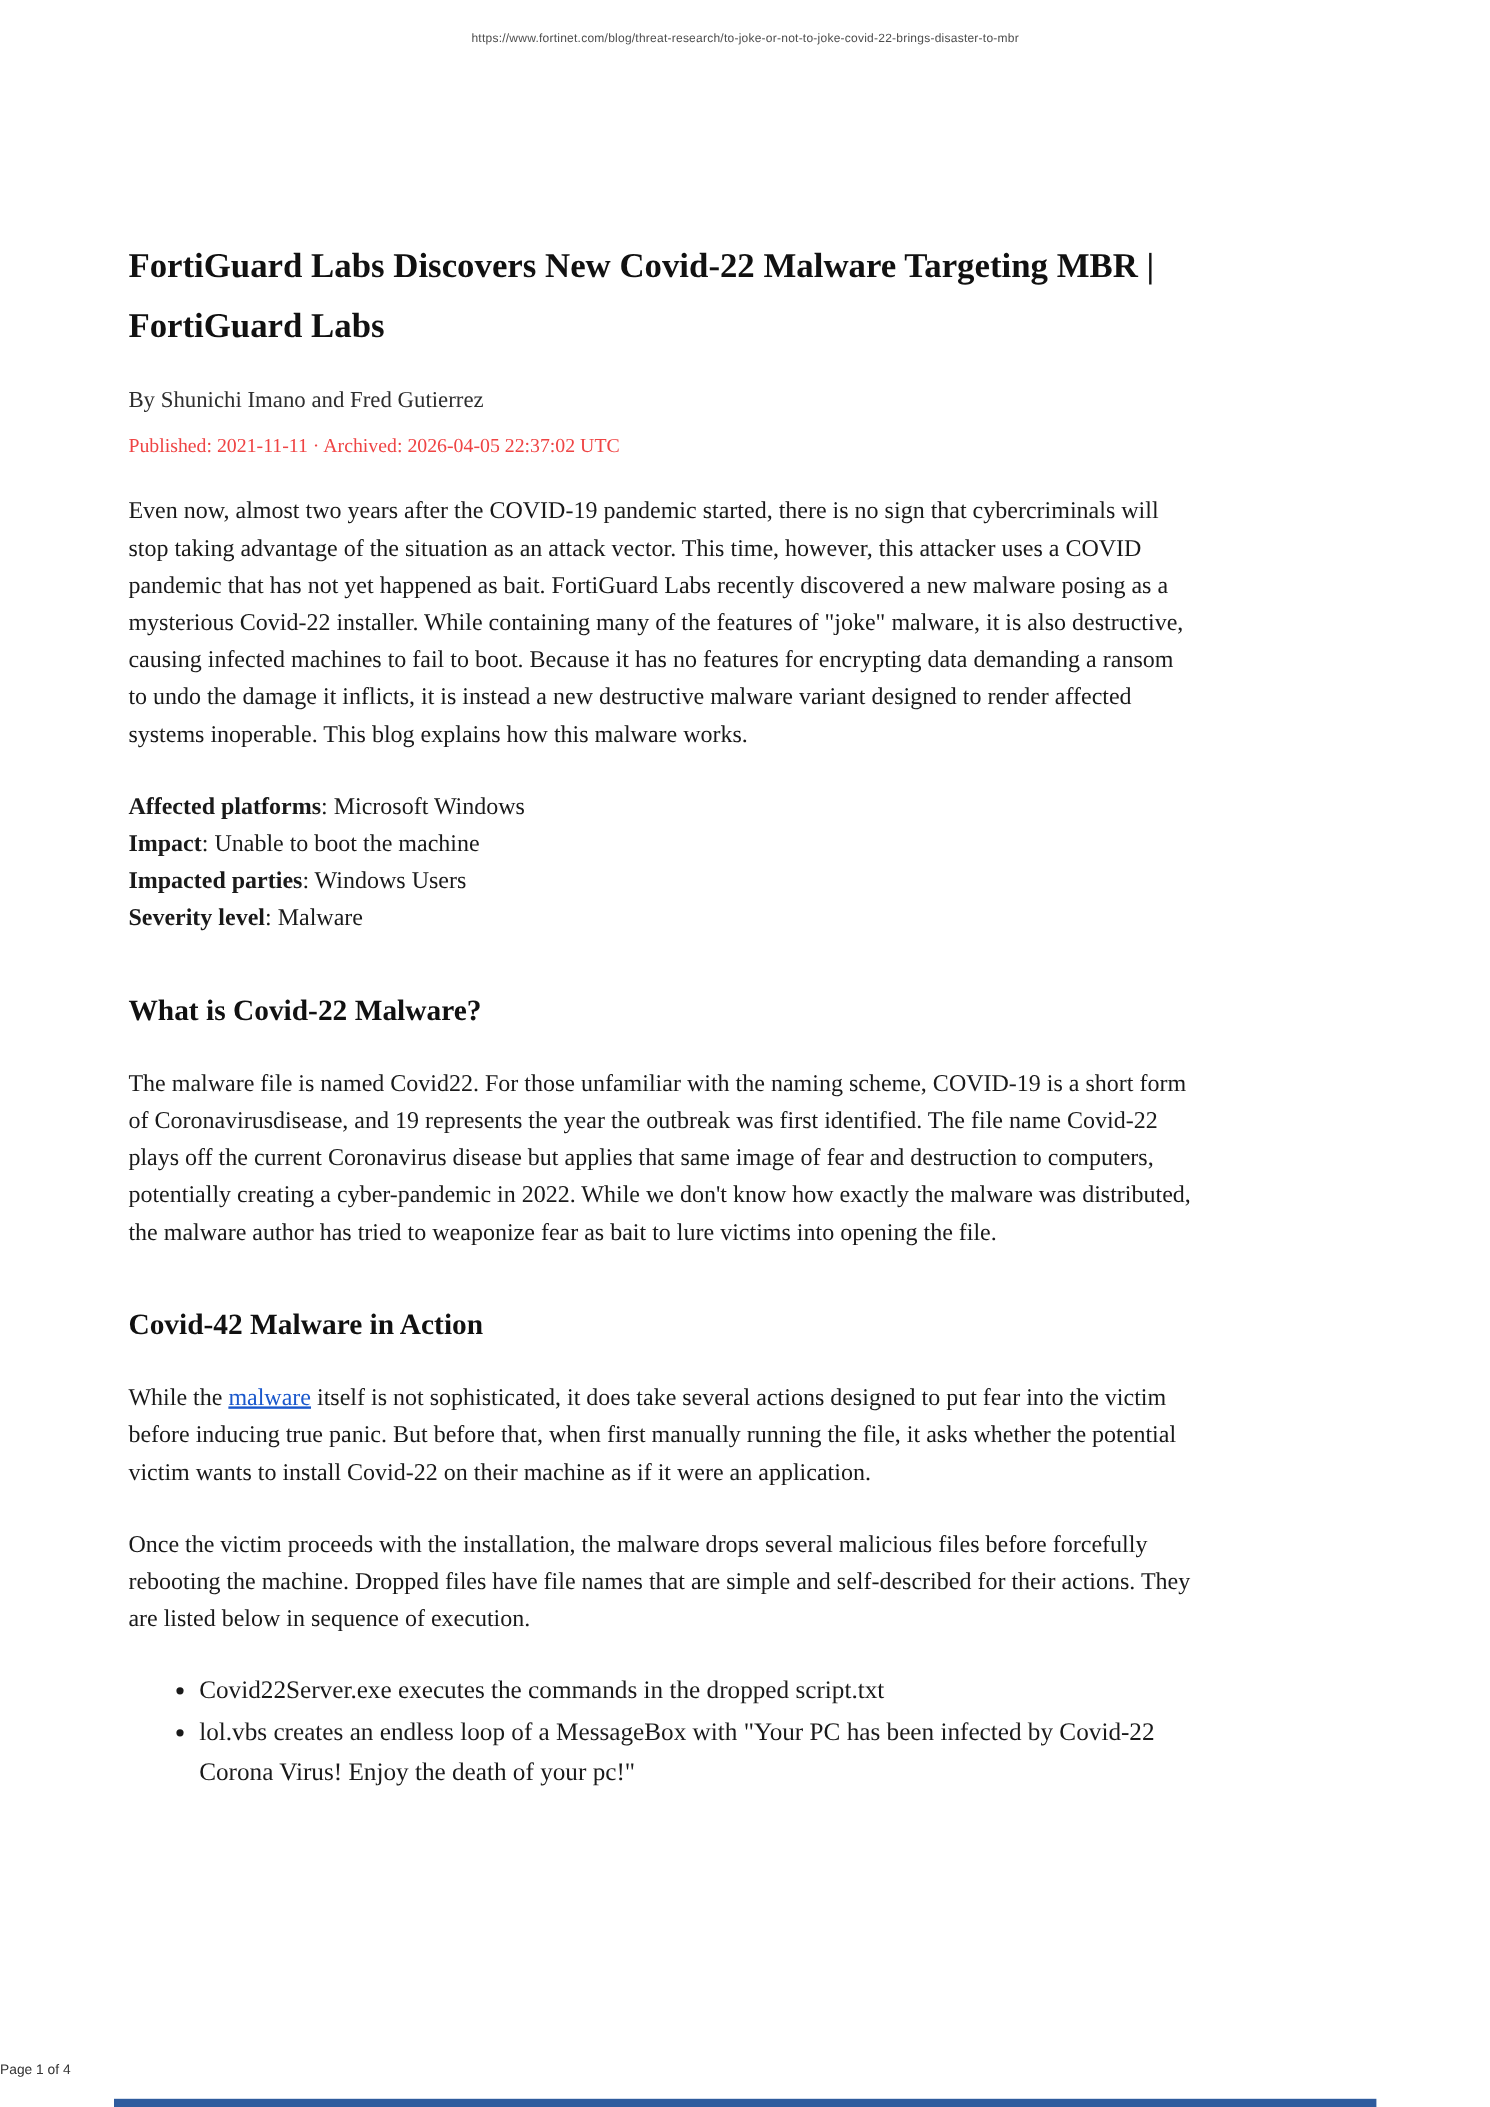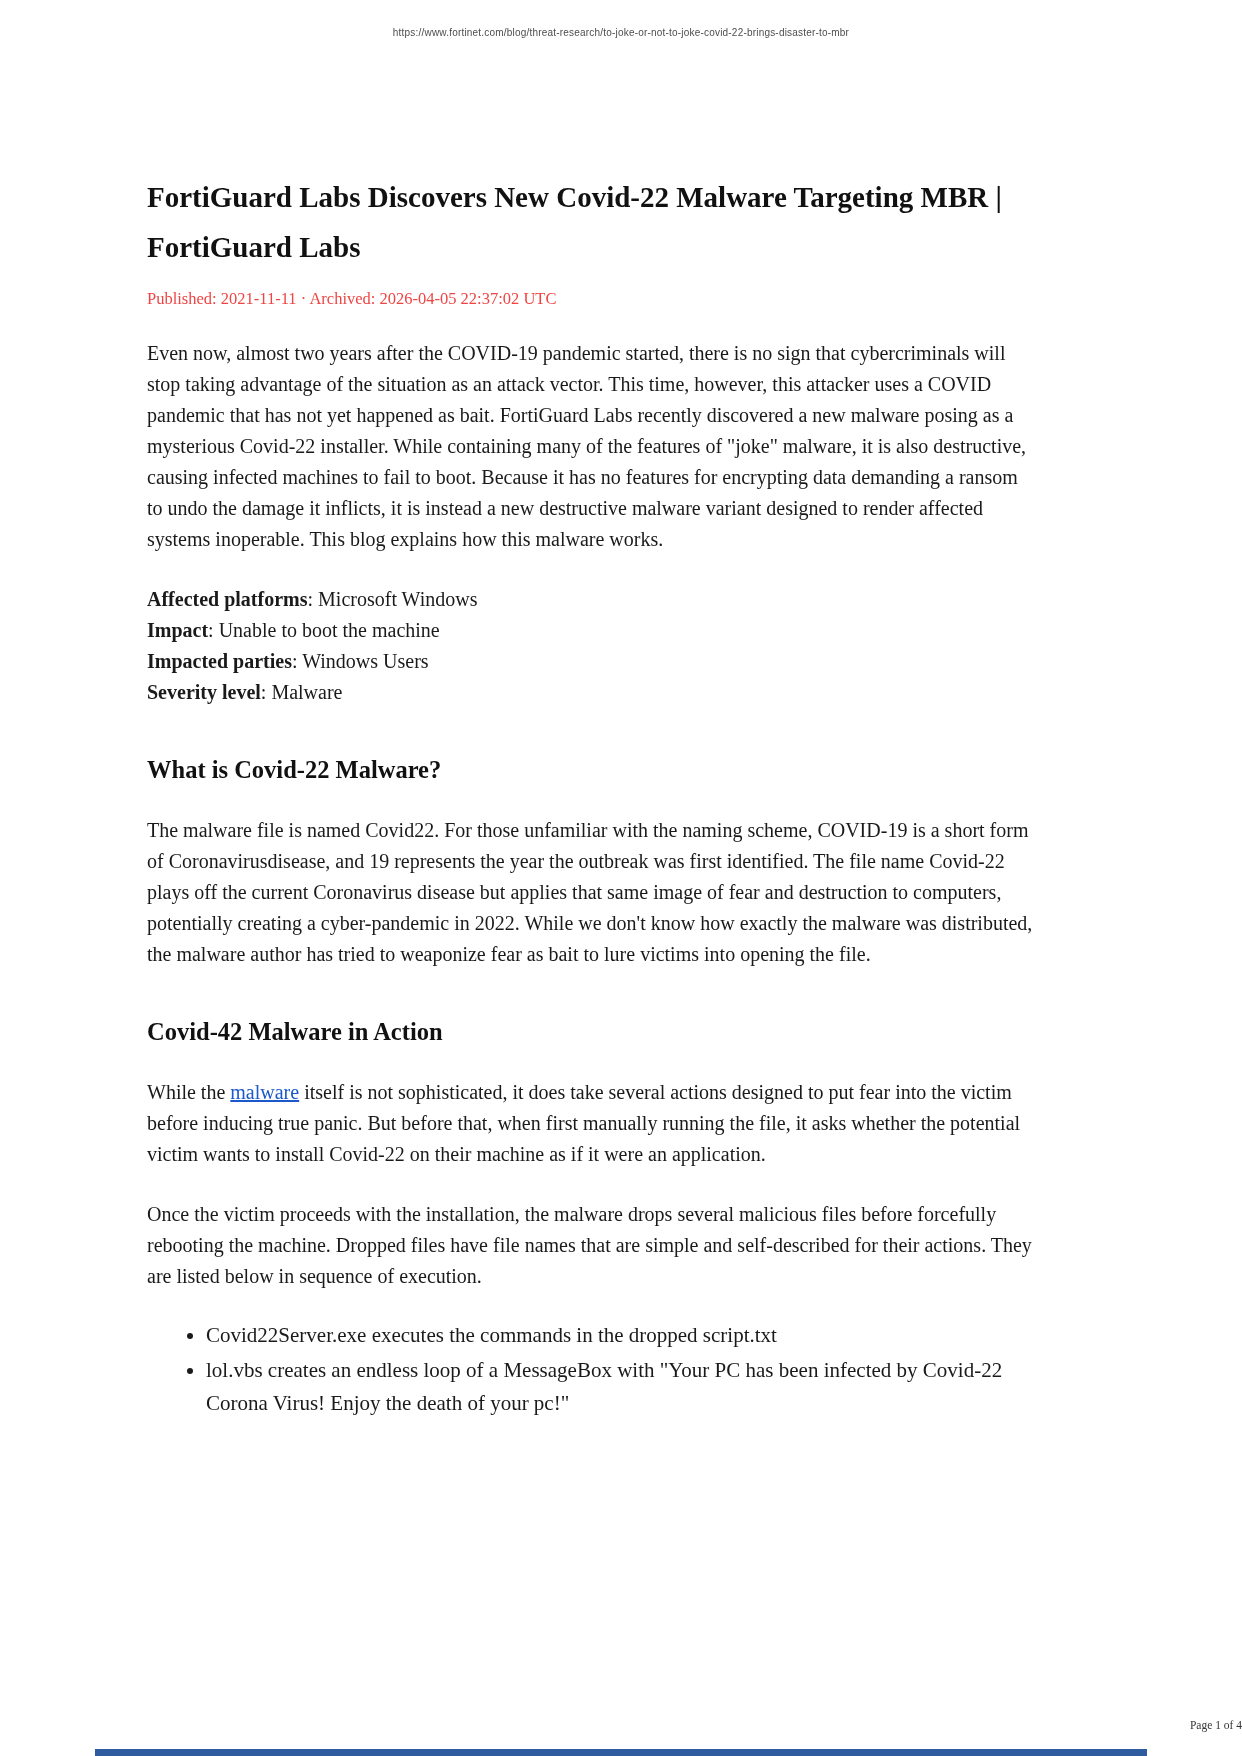--- a/index.html
+++ b/index.html
@@ -19,23 +19,22 @@
     width: 100%;
     text-align: center;
     font-family: "Liberation Sans", sans-serif;
     font-size: 10px;
     color: #4d4d4d;
     letter-spacing: 0.2px;
   }
   .content {
     position: absolute;
     left: 107px;
-    top: 172px;
+    top: 197px;
     width: 890px;
-    margin-left: 40px;
   }
   h1.title {
     font-size: 29px;
     line-height: 50px;
     font-weight: bold;
     color: #111111;
     margin: 0;
     max-width: 872px;
   }
   .byline { font-size: 19px; color: #2e2e2e; margin: 26px 0 0; }
@@ -65,42 +64,43 @@
     padding: 0 0 0 59px;
     font-size: 21px;
     line-height: 33px;
   }
   ul.exec-list li { margin: 0 0 2px; }
   .print-footer {
     position: absolute;
     bottom: 25px;
     left: 0;
     width: 100%;
-    text-align: right;
-    font-family: Liberation Serif, serif;
+    text-align: left;
+    font-family: Liberation Sans, sans-serif;
     font-size: 11.5px;
     color: #333333;
   }
   .artifact-bar {
     position: absolute;
     left: 95px;
     bottom: 0;
     height: 7px;
     width: 1052px;
   }
 </style>
 </head>
 <body>
 
 <div class="print-header">https://www.fortinet.com/blog/threat-research/to-joke-or-not-to-joke-covid-22-brings-disaster-to-mbr</div>
 
 <main class="content">
 
   <h1 class="title">FortiGuard Labs Discovers New Covid-22 Malware Targeting MBR | FortiGuard Labs</h1>
 
+  <p class="byline">By Shunichi Imano and Fred Gutierrez</p>
 
   <p class="meta">Published: 2021-11-11 · Archived: 2026-04-05 22:37:02 UTC</p>
 
   <p class="body-p">Even now, almost two years after the COVID-19 pandemic started, there is no sign that cybercriminals will stop taking advantage of the situation as an attack vector. This time, however, this attacker uses a COVID pandemic that has not yet happened as bait. FortiGuard Labs recently discovered a new malware posing as a mysterious Covid-22 installer. While containing many of the features of "joke" malware, it is also destructive, causing infected machines to fail to boot. Because it has no features for encrypting data demanding a ransom to undo the damage it inflicts, it is instead a new destructive malware variant designed to render affected systems inoperable. This blog explains how this malware works.</p>
 
   <div class="facts">
     <div>
       <b>Affected platforms</b><span>: Microsoft Windows</span>
     </div>
     <div>

